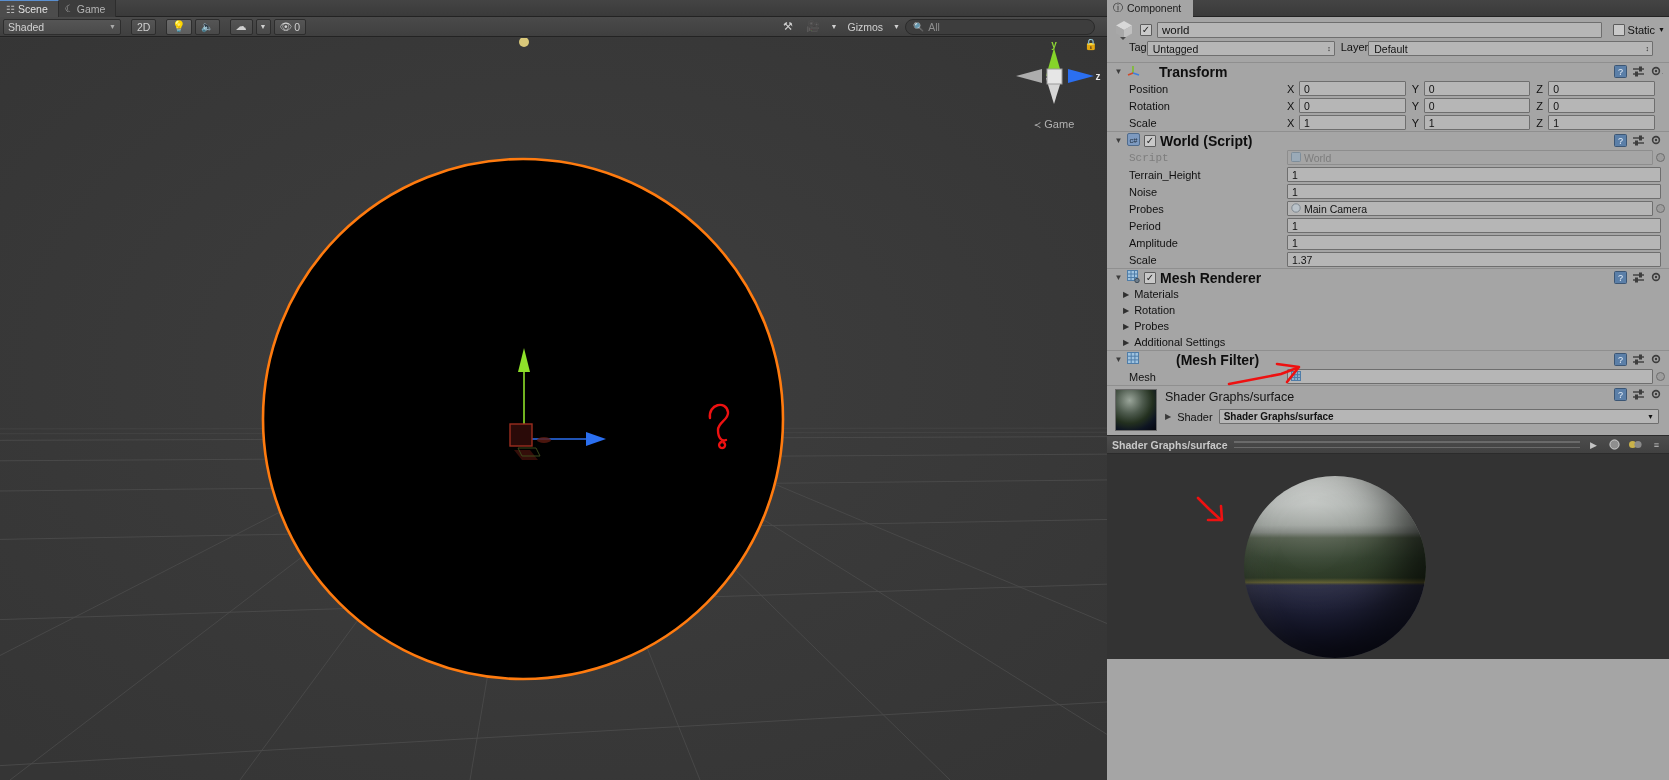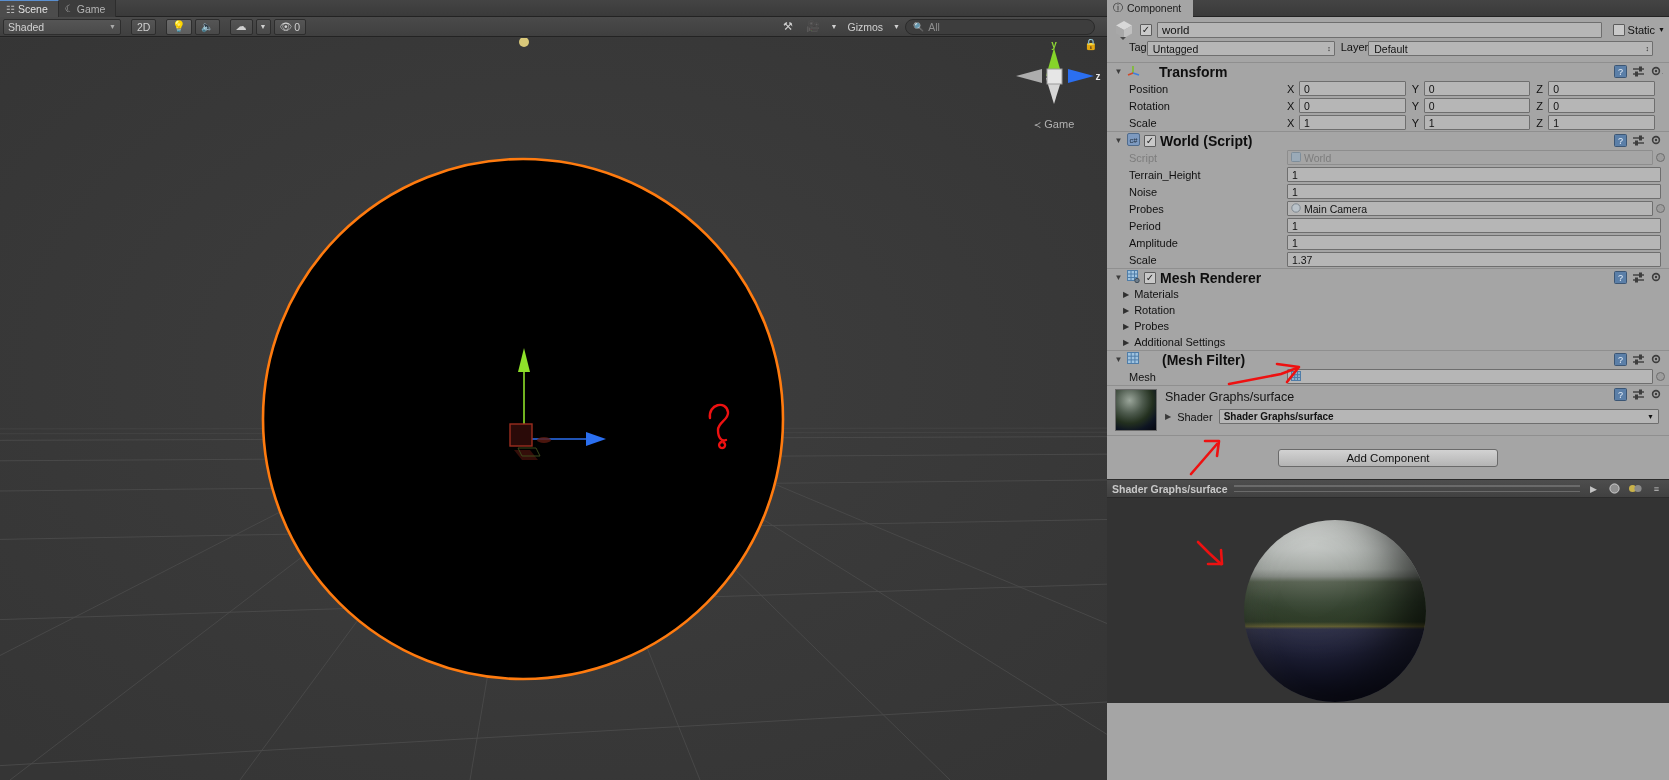--- a/index.html
+++ b/index.html
@@ -452,21 +452,21 @@
           <span class="ci">
             <svg width="13" height="13">
                   <circle cx="6" cy="6" r="3.4" fill="none" stroke="#3d3d3d" stroke-width="1.6"></circle>
                   <circle cx="6" cy="6" r="1.2" fill="#3d3d3d"></circle>
                 </svg>
           </span>
         </div>
       </div>
 
       <div class="prop">
-        <span class="pname" style="color:#7d7d7d;">Script</span>
+        <span class="pname" style="color:#7d7d7d;font-family:Liberation Mono, monospace;">Script</span>
         <div class="objfield" style="background:#a5a5a5;border-color:#8d8d8d;color:#7d7d7d;">
           <span>
             <svg width="10" height="10">
                   <rect x="0.5" y="0.5" width="9" height="9" rx="1" fill="#9aaab8" stroke="#7d8d9a"></rect>
                 </svg>
           </span>
           <span>World</span>
           <span class="dot"></span>
         </div>
       </div>
@@ -576,21 +576,21 @@
         <span class="foldout">▼</span>
         <span>
           <svg width="13" height="13">
                 <rect x="0.5" y="0.5" width="11" height="11" fill="#9fc3e0" stroke="#4f7da8"></rect>
                 <line x1="4.2" y1="0.5" x2="4.2" y2="11.5" stroke="#4f7da8"></line>
                 <line x1="7.9" y1="0.5" x2="7.9" y2="11.5" stroke="#4f7da8"></line>
                 <line x1="0.5" y1="4.2" x2="11.5" y2="4.2" stroke="#4f7da8"></line>
                 <line x1="0.5" y1="7.9" x2="11.5" y2="7.9" stroke="#4f7da8"></line>
               </svg>
         </span>
-        <span class="comp-title" style="margin-left:18px;">(Mesh Filter)</span>
+        <span class="comp-title" style="margin-left:32px;">(Mesh Filter)</span>
         <div class="comp-icons">
           <span class="ci">
             <svg width="13" height="13">
                   <rect x="0.5" y="0.5" width="12" height="12" rx="1" fill="#5b7fa8" stroke="#3c5674"></rect>
                   <text x="6.5" y="10" font-size="9" fill="#e8f0fa" text-anchor="middle" font-family="Liberation Sans, sans-serif">?</text>
                 </svg>
           </span>
           <span class="ci">
             <svg width="13" height="13">
                   <line x1="1" y1="4" x2="12" y2="4" stroke="#3d3d3d" stroke-width="1.4"></line>
@@ -662,29 +662,20 @@
           <span class="ci">
             <svg width="13" height="13">
                   <circle cx="6" cy="6" r="3.4" fill="none" stroke="#3d3d3d" stroke-width="1.6"></circle>
                   <circle cx="6" cy="6" r="1.2" fill="#3d3d3d"></circle>
                 </svg>
           </span>
         </div>
       </div>
     </div>
 
-    <div class="addcomp-zone" style="position:relative;">
-      <svg class="ann" width="60" height="40" style="left:80px;top:2px;">
-        <path d="M4,36 L30,6" stroke="#ee1111" stroke-width="2.6" fill="none" stroke-linecap="round"></path>
-        <path d="M18,3 L32,3 L30,18" stroke="#ee1111" stroke-width="2.6" fill="none" stroke-linecap="round" stroke-linejoin="round"></path>
-      </svg>
-      <div class="addcomp">
-        <span>Add Component</span>
-      </div>
-    </div>
 
     <div class="prev-bar">
       <span class="prev-title">Shader Graphs/surface</span>
       <span class="prev-grip"></span>
       <span class="prev-ico">▶</span>
       <span class="prev-ico">
         <svg width="11" height="11">
               <circle cx="5.5" cy="5.5" r="4.6" fill="#8f8f8f" stroke="#d0d0d0"></circle>
             </svg>
       </span>

